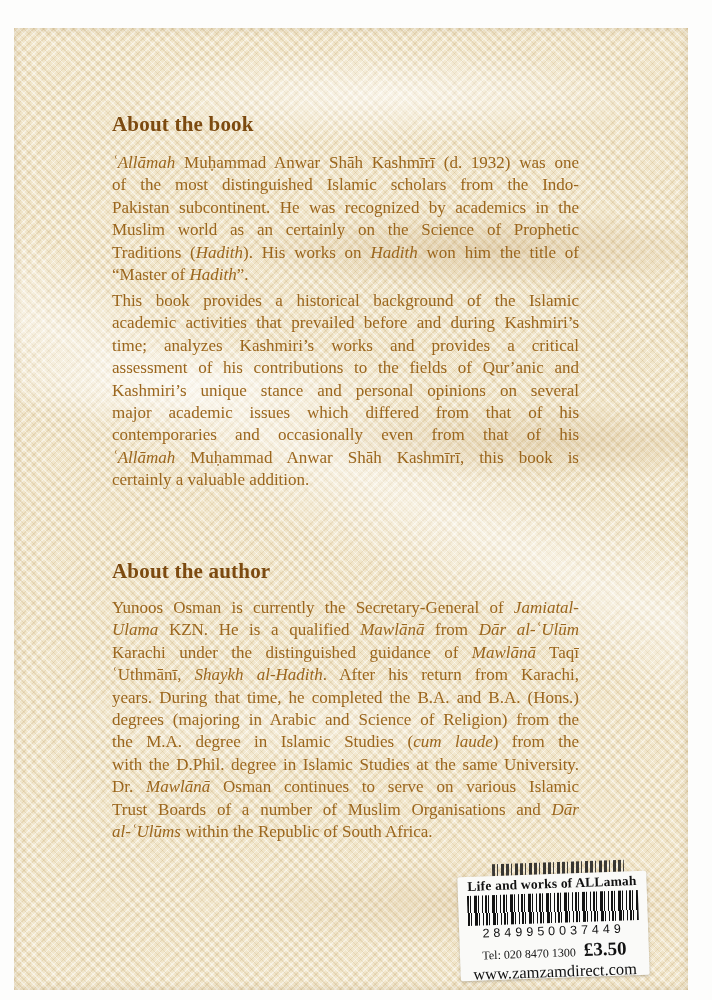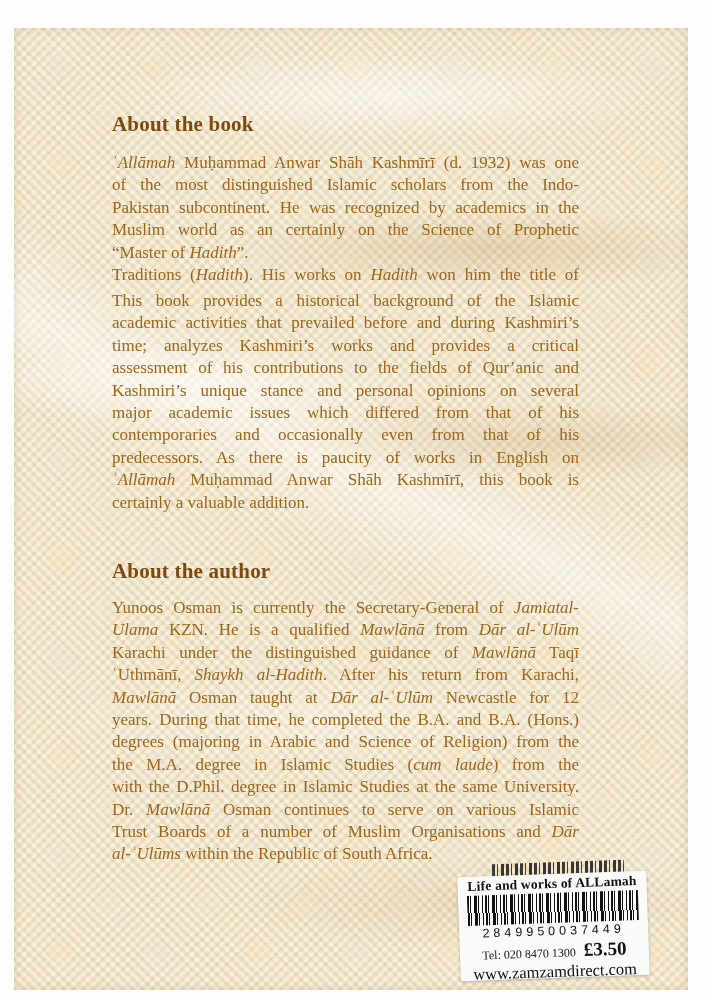--- a/index.html
+++ b/index.html
@@ -83,45 +83,43 @@
 
 <div class="cover">
 
   <h2 class="heading h1pos">About the book</h2>
 
   <div class="para p1">
       <div class="jline"><span class="it">ʿAllāmah</span><span> Muḥammad Anwar Shāh Kashmīrī (d. 1932) was one</span></div>
       <div class="jline"><span>of the most distinguished Islamic scholars from the Indo-</span></div>
       <div class="jline"><span>Pakistan subcontinent. He was recognized by academics in the</span></div>
       <div class="jline"><span>Muslim world as an certainly on the Science of Prophetic</span></div>
+      <div class="jline"><span>Traditions (</span><span class="it">Hadith</span><span>). His works on </span><span class="it">Hadith</span><span> won him the title of</span></div>
       <div class="jline lastline"><span>“Master of </span><span class="it">Hadith</span><span>”.</span></div>
-      <div class="jline"><span>Traditions (</span><span class="it">Hadith</span><span>). His works on </span><span class="it">Hadith</span><span> won him the title of</span></div>
     </div>
 
   <div class="para p2">
       <div class="jline"><span>This book provides a historical background of the Islamic</span></div>
       <div class="jline"><span>academic activities that prevailed before and during Kashmiri’s</span></div>
       <div class="jline"><span>time; analyzes Kashmiri’s works and provides a critical</span></div>
       <div class="jline"><span>assessment of his contributions to the fields of Qur’anic and</span></div>
       <div class="jline"><span>Kashmiri’s unique stance and personal opinions on several</span></div>
       <div class="jline"><span>major academic issues which differed from that of his</span></div>
       <div class="jline"><span>contemporaries and occasionally even from that of his</span></div>
-      <div class="jline"><span>predecessors. As there is paucity of works in English on</span></div>
       <div class="jline"><span class="it">ʿAllāmah</span><span> Muḥammad Anwar Shāh Kashmīrī, this book is</span></div>
       <div class="jline lastline"><span>certainly a valuable addition.</span></div>
     </div>
 
   <h2 class="heading h2pos">About the author</h2>
 
   <div class="para p3">
       <div class="jline"><span>Yunoos Osman is currently the Secretary-General of </span><span class="it">Jamiatal-</span></div>
       <div class="jline"><span class="it">Ulama</span><span> KZN. He is a qualified </span><span class="it">Mawlānā</span><span> from </span><span class="it">Dār al-ʿUlūm</span></div>
       <div class="jline"><span>Karachi under the distinguished guidance of </span><span class="it">Mawlānā</span><span> Taqī</span></div>
       <div class="jline"><span>ʿUthmānī, </span><span class="it">Shaykh al-Hadith</span><span>. After his return from Karachi,</span></div>
-      <div class="jline"><span class="it">Mawlānā</span><span> Osman taught at </span><span class="it">Dār al-ʿUlūm</span><span> Newcastle for 12</span></div>
       <div class="jline"><span>years. During that time, he completed the B.A. and B.A. (Hons.)</span></div>
       <div class="jline"><span>degrees (majoring in Arabic and Science of Religion) from the</span></div>
       <div class="jline"><span>the M.A. degree in Islamic Studies (</span><span class="it">cum laude</span><span>) from the</span></div>
       <div class="jline"><span>with the D.Phil. degree in Islamic Studies at the same University.</span></div>
       <div class="jline"><span>Dr. </span><span class="it">Mawlānā</span><span> Osman continues to serve on various Islamic</span></div>
       <div class="jline"><span>Trust Boards of a number of Muslim Organisations and </span><span class="it">Dār</span></div>
       <div class="jline lastline"><span class="it">al-ʿUlūms</span><span> within the Republic of South Africa.</span></div>
     </div>
 
   <div class="strip"></div>

